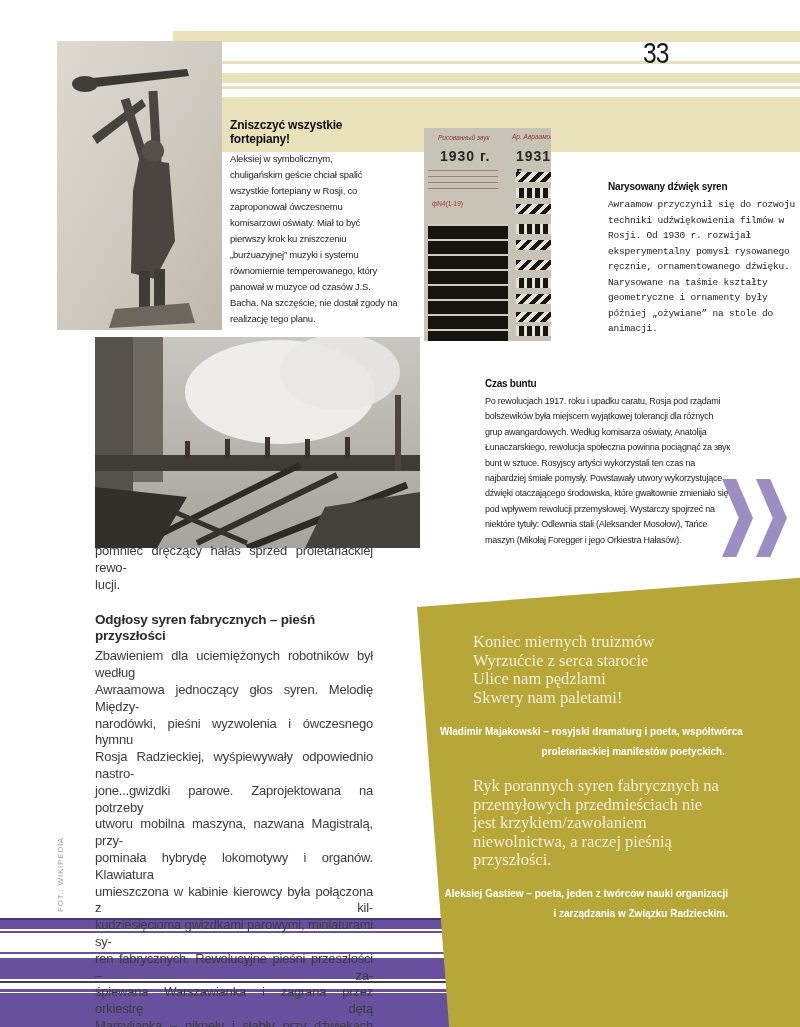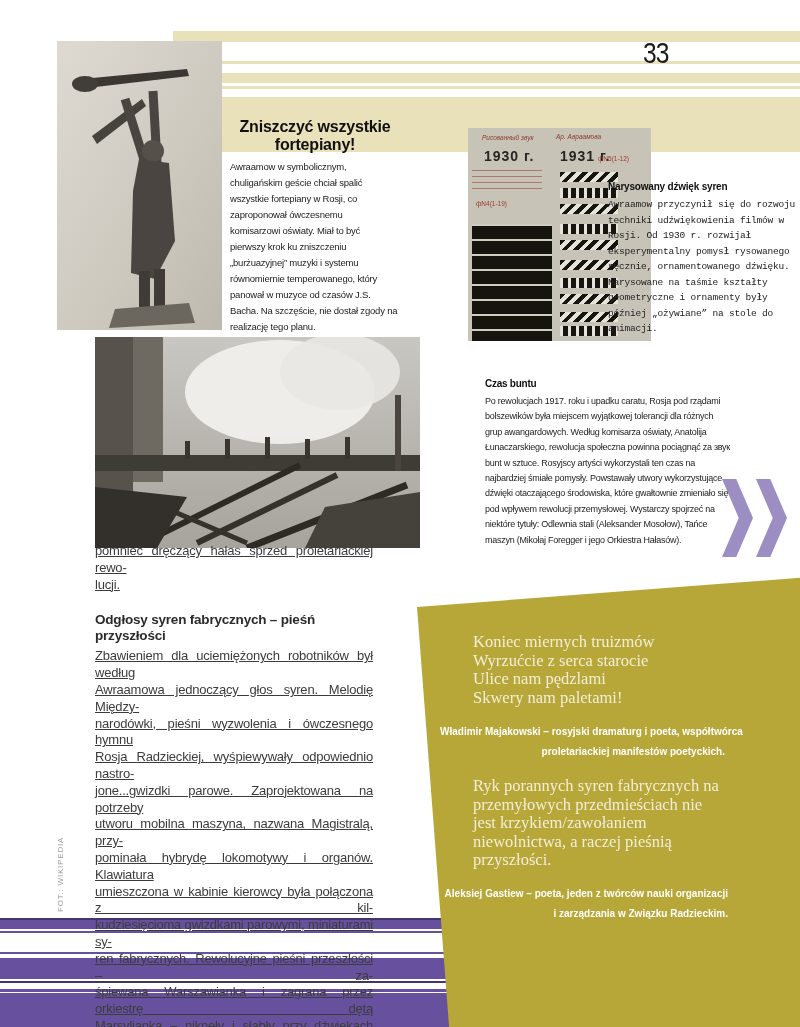--- a/index.html
+++ b/index.html
@@ -15,21 +15,21 @@
   .ts4{top:86px;height:3px;}
   .ts5{top:97px;height:55px;}
 
   .page-number{position:absolute;left:643px;top:36px;z-index:2;
     font-size:30px;color:#1c1c1c;letter-spacing:-1px;transform:scaleX(.82);transform-origin:left top;}
 
   
   .photo{position:absolute;z-index:2;overflow:hidden;}
   .photo-piano{left:57px;top:41px;width:165px;height:289px;}
   .photo-fire{left:95px;top:337px;width:325px;height:211px;}
-  .photo-sound{left:424px;top:128px;width:183px;height:213px;background:#c7c3b7;margin-left:44px;}
+  .photo-sound{left:424px;top:128px;width:127px;height:213px;background:#c7c3b7;}
 
   
   .ds-script{position:absolute;font-style:italic;color:#8c3a30;font-size:6.5px;white-space:nowrap;}
   .ds-script.l{left:14px;top:6px;}
   .ds-script.r{left:88px;top:5px;}
   .ds-year{position:absolute;font-weight:bold;color:#262522;font-size:14px;letter-spacing:1px;}
   .ds-year.l{left:16px;top:20px;}
   .ds-year.r{left:92px;top:20px;}
   .ds-mark{position:absolute;color:#a03c30;font-size:6.5px;white-space:nowrap;}
   .ds-mark.l{left:8px;top:72px;}
@@ -40,39 +40,39 @@
      background:repeating-linear-gradient(0deg,#171410 0 13px,#cfccc0 13px 15px);}
   .ds-bar{position:absolute;height:10px;}
   .ds-bar.hatch{background:#e6e3d8;background-image:repeating-linear-gradient(135deg,#17150f 0 4px,transparent 4px 8px);}
   .ds-bar.dark{background:#17150f;background-image:repeating-linear-gradient(90deg,#e6e3d8 0 3px,transparent 3px 8px);}
 
   
   .caption{position:absolute;z-index:3;color:#222;}
   .caption .cap-title{font-weight:bold;color:#101010;margin-bottom:5px;}
   .caption .ln{white-space:nowrap;}
   .cap-pianos{left:230px;top:118px;width:170px;font-size:9.5px;letter-spacing:-.2px;}
-  .cap-pianos .cap-title{font-size:16px;text-align:center;}
+  .cap-pianos .cap-title{font-size:12px;}
   .cap-pianos .ln{line-height:16px;}
   .cap-sound{left:608px;top:181px;width:186px;font-size:9.5px;letter-spacing:-.2px;}
   .cap-sound .cap-title{font-size:10px;}
   .cap-sound .ln{line-height:15.5px;font-family:Liberation Mono, monospace;}
   .cap-rebel{left:485px;top:378px;width:252px;font-size:9px;letter-spacing:-.25px;}
   .cap-rebel .cap-title{font-size:10px;}
   .cap-rebel .ln{line-height:15.4px;}
 
   
   .chevron{position:absolute;top:479px;width:31px;height:78px;background:#9c8ec3;z-index:2;
      clip-path:polygon(0% 0%,46% 0%,100% 50%,46% 100%,0% 100%,54% 50%);}
   .chev1{left:722px;}
   .chev2{left:756px;}
 
   
   .article{position:absolute;left:95px;top:543px;width:278px;z-index:3;color:#3c3c3c;
      font-size:13px;letter-spacing:-.2px;}
-  .article .ln{line-height:16.8px;text-align:justify;text-align-last:justify;text-decoration:underline;}
+  .article .ln{line-height:16.8px;text-align:justify;text-align-last:justify;}
   .article .ln:last-child{text-align-last:left;}
   .art-heading{font-weight:bold;color:#2b2b2b;font-size:13.5px;margin:19px 0 4px 0;line-height:16px;}
   .art-paragraph{position:relative;}
 
   
   .olive{position:absolute;left:417px;top:607px;width:600px;height:470px;background:#b7a738;
      transform:rotate(-4.37deg);transform-origin:top left;z-index:2;}
   .quote{position:absolute;z-index:3;color:#f3eed9;font-family:"Liberation Serif","DejaVu Serif",serif;
      font-size:16.5px;}
   .quote .ln{line-height:18.6px;white-space:nowrap;}
@@ -134,21 +134,21 @@
       <polygon points="82,118 112,122 118,200 98,238 74,232 76,150" fill="#4a4540"></polygon>
       <rect x="82" y="230" width="11" height="42" fill="#3f3b36"></rect>
       <rect x="97" y="228" width="11" height="44" fill="#3f3b36"></rect>
       <polygon points="58,268 132,262 138,282 52,287" fill="#6b665e"></polygon>
     </svg>
   </div>
 
   <div class="caption cap-pianos">
     <div class="cap-title">Zniszczyć wszystkie fortepiany!</div>
     <div>
-        <div class="ln">Awraamow w symbolicznym,</div>
+        <div class="ln">Aleksiej w symbolicznym,</div>
         <div class="ln">chuligańskim geście chciał spalić</div>
         <div class="ln">wszystkie fortepiany w Rosji, co</div>
         <div class="ln">zaproponował ówczesnemu</div>
         <div class="ln">komisarzowi oświaty. Miał to być</div>
         <div class="ln">pierwszy krok ku zniszczeniu</div>
         <div class="ln">„burżuazyjnej” muzyki i systemu</div>
         <div class="ln">równomiernie temperowanego, który</div>
         <div class="ln">panował w muzyce od czasów J.S.</div>
         <div class="ln">Bacha. Na szczęście, nie dostał zgody na</div>
         <div class="ln">realizację tego planu.</div>

